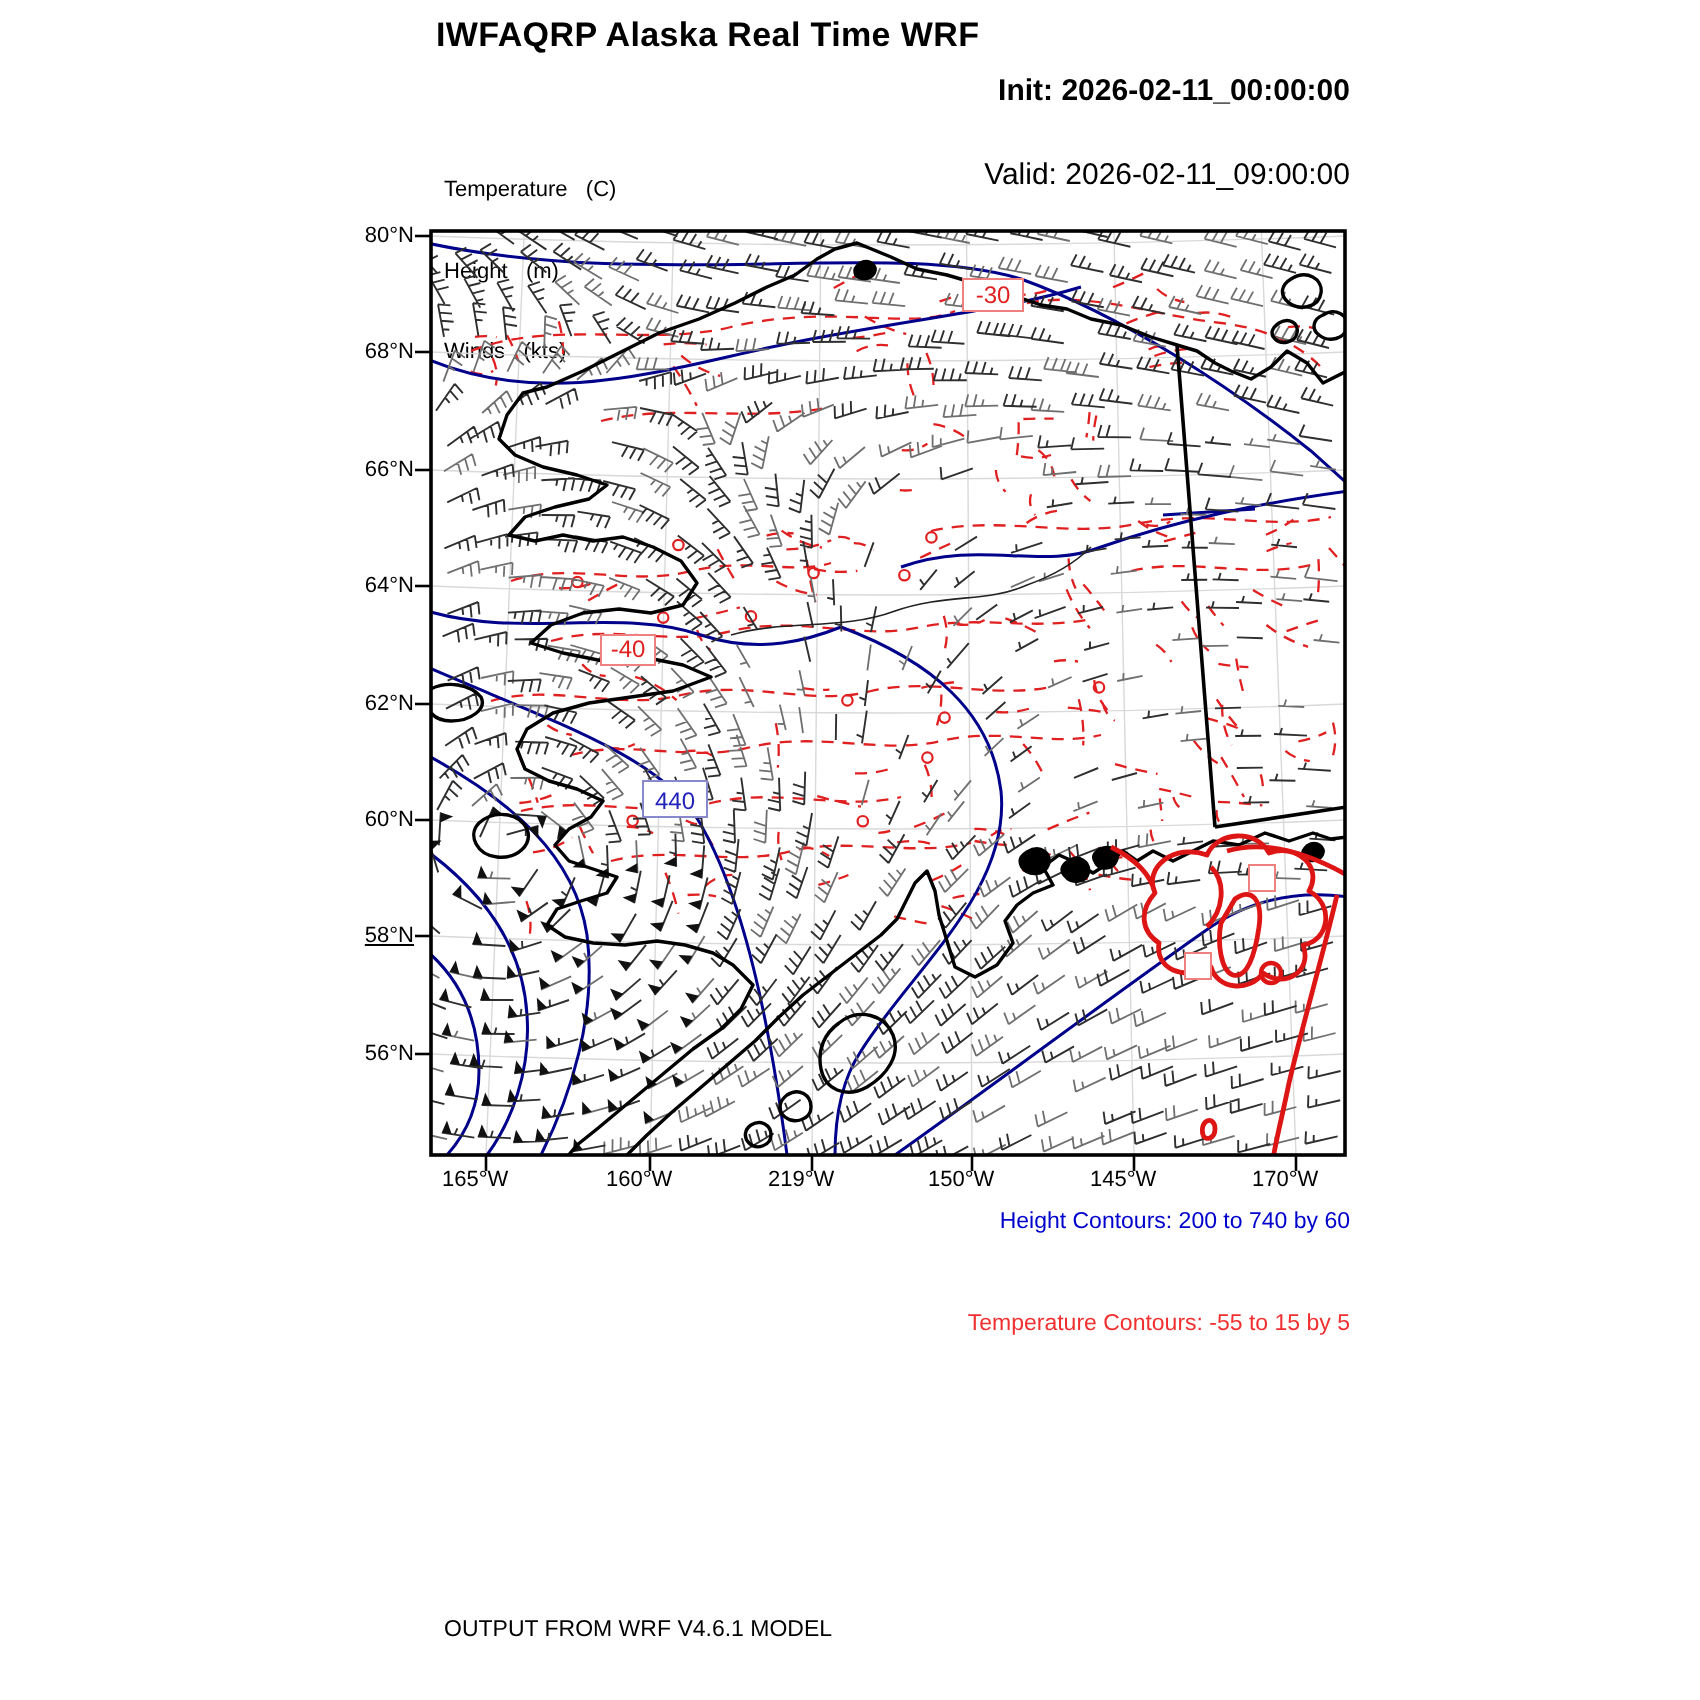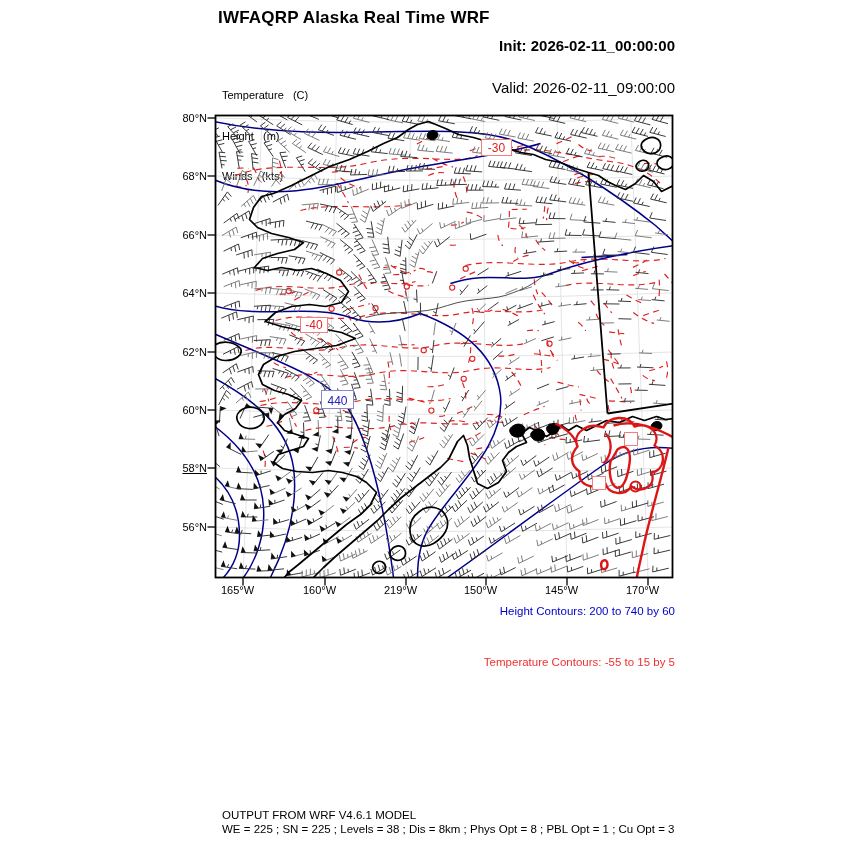--- a/index.html
+++ b/index.html
@@ -132,14 +132,13 @@
       <div class="abs lon-lab" style="left: 303px; top: 584px;">160°W</div>
       <div class="abs lon-lab" style="left: 384px; top: 584px;">219°W</div>
       <div class="abs lon-lab" style="left: 464px; top: 584px;">150°W</div>
       <div class="abs lon-lab" style="left: 545px; top: 584px;">145°W</div>
       <div class="abs lon-lab" style="left: 626px; top: 584px;">170°W</div>
     </div>
 
   <div class="abs" id="height-note" style="color: rgb(0, 0, 205);">Height Contours: 200 to 740 by 60</div>
   <div class="abs" id="temp-note" style="color: rgb(240, 48, 48);">Temperature Contours: -55 to 15 by 5</div>
   <div class="abs" id="footer1">OUTPUT FROM WRF V4.6.1 MODEL</div>
-  <div class="abs" id="footer2">WE = 225 ; SN = 225 ; Levels = 38 ; Dis = 8km ; Phys Opt = 8 ; PBL Opt = 1 ; Cu Opt = 3</div>
 </div>
 
 </body></html>

